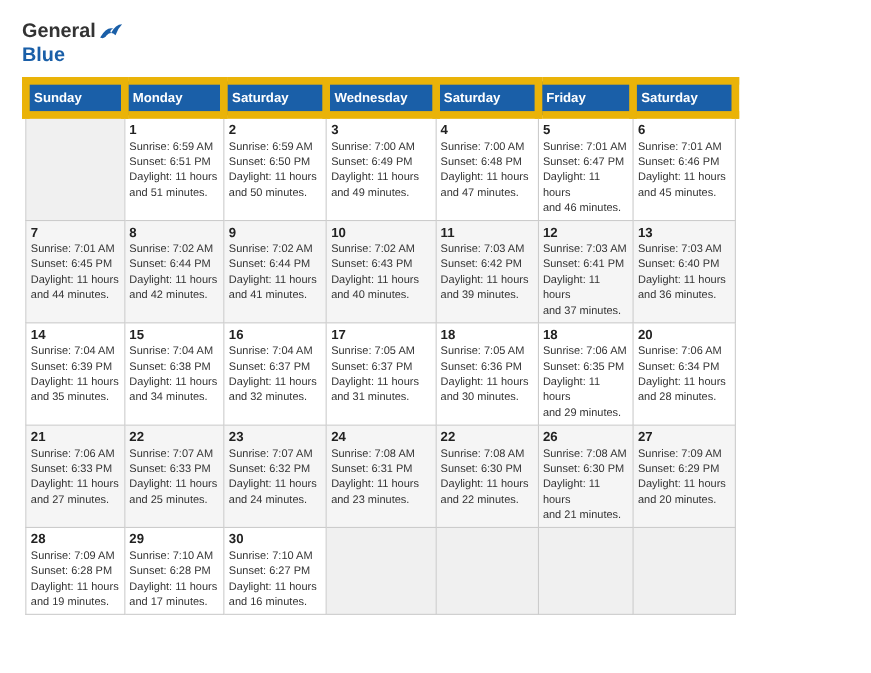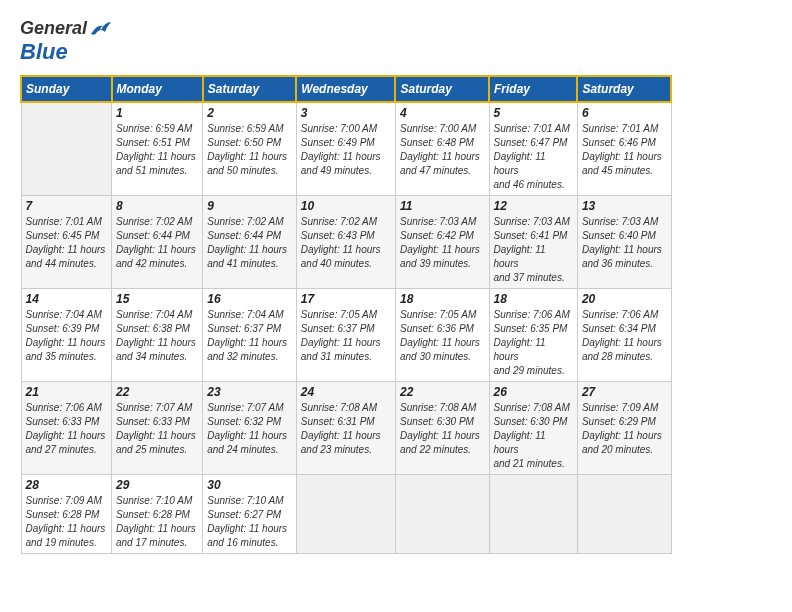--- a/index.html
+++ b/index.html
@@ -7,21 +7,20 @@
       font-family: Arial, sans-serif;
       background: #fff;
       width: 792px;
       height: 612px;
       overflow: hidden;
     }
     .page {
       width: 692px;
       min-height: 612px;
       padding: 18px 20px 10px 20px;
-      font-style: italic;
     }
     .header {
       display: flex;
       justify-content: space-between;
       align-items: flex-start;
       margin-bottom: 10px;
     }
     .logo {
       display: flex;
       flex-direction: column;
@@ -30,21 +29,21 @@
     .logo-text {
       display: flex;
       align-items: center;
     }
     .logo-general {
       font-size: 18px;
       font-weight: bold;
       color: #333;
     }
     .logo-blue {
-      font-size: 22px;
+      font-size: 18px;
       font-weight: bold;
       color: #1a5fa8;
     }
     .logo-bird {
       width: 22px;
       height: 18px;
       margin-left: 2px;
     }
     .title-block {
       text-align: right;
@@ -63,21 +62,21 @@
       border-collapse: collapse;
       font-size: 10.5px;
     }
     .calendar thead tr th {
       background-color: #1a5fa8;
       color: #fff;
       padding: 5px 4px;
       text-align: left;
       font-size: 12px;
       font-weight: bold;
-      border: 2px solid #eab308;
+      border: 7px solid #eab308;
     }
     .calendar tbody tr td {
       border: 1px solid #ccc;
       vertical-align: top;
       padding: 3px 4px;
       width: 113px;
       min-height: 80px;
     }
     .calendar tbody tr:nth-child(odd) td {
       background-color: #fff;

